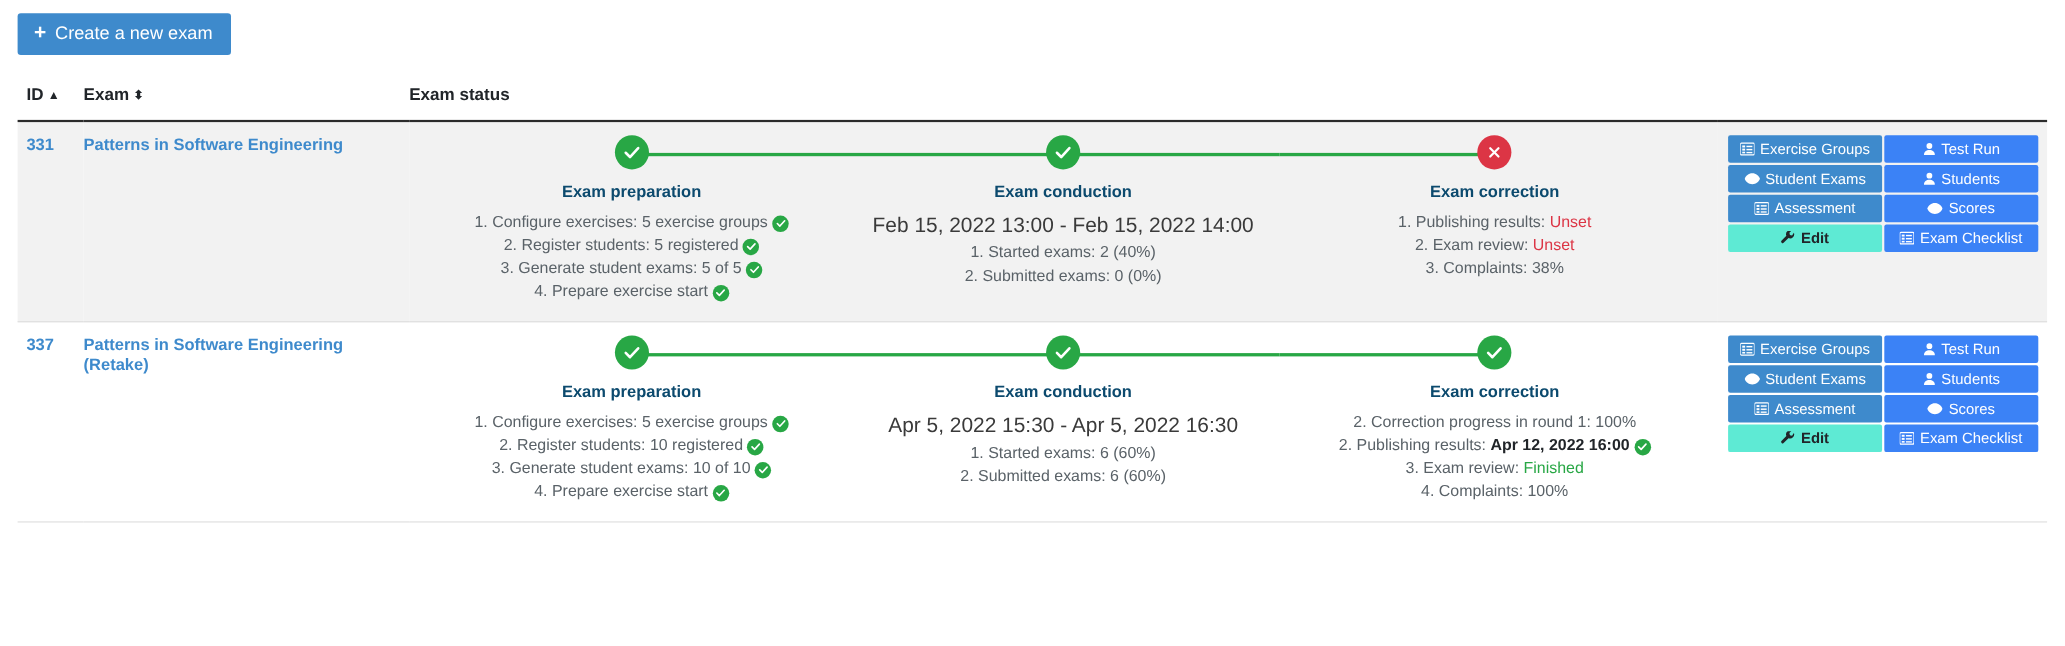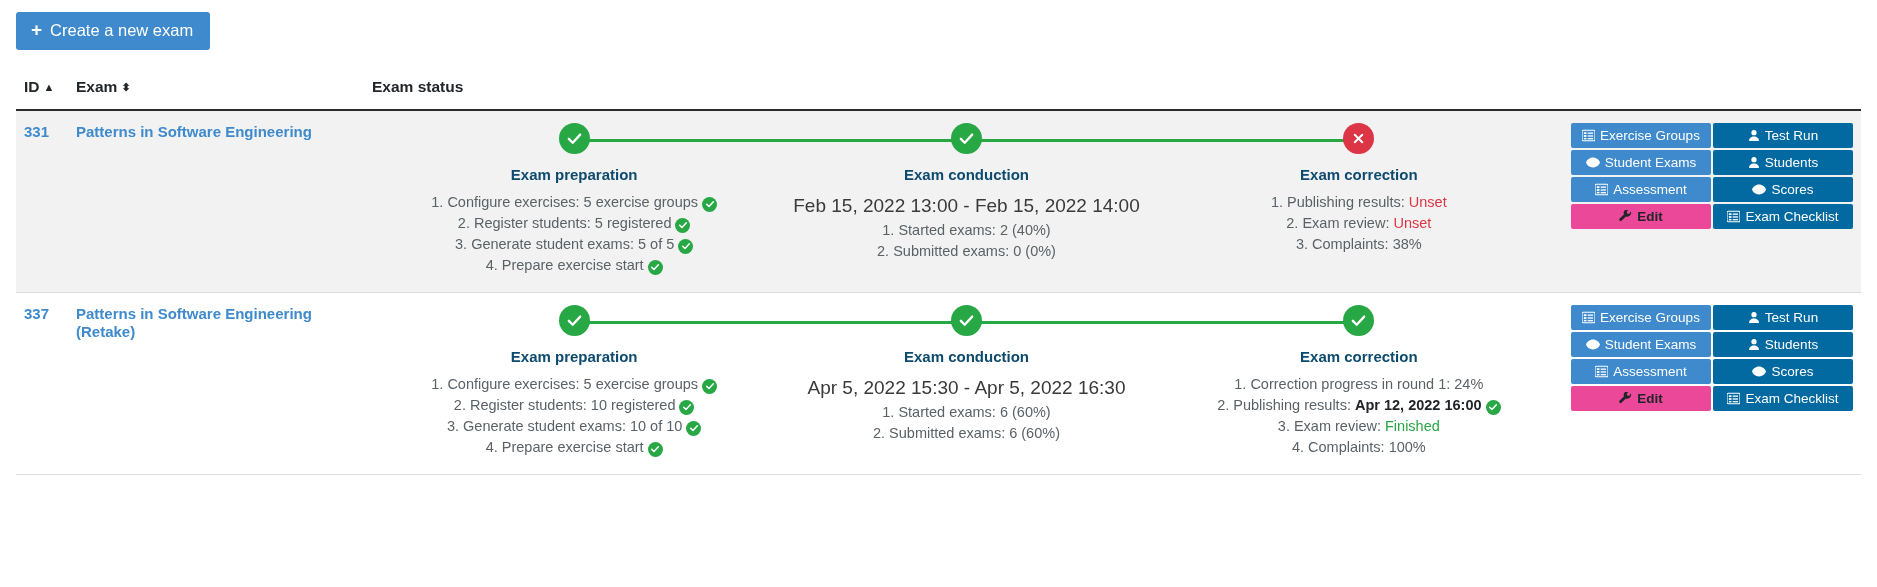--- a/index.html
+++ b/index.html
@@ -74,22 +74,22 @@
   .cell-actions{width:292px;padding-right:8px !important;}
   .action-grid{display:grid;grid-template-columns:1fr 1fr;gap:2px;width:282px;margin-left:auto;}
   .abtn{
     border:none;border-radius:2px;color:#fff;cursor:pointer;
     font-family:"Liberation Sans", sans-serif;font-size:13.5px;
     height:25px;display:flex;align-items:center;justify-content:center;gap:5px;
     white-space:nowrap;padding:0 4px;line-height:1;
   }
   .abtn svg{display:block;flex:none;}
   .abtn.blue{background:#3e8acc;}
-  .abtn.teal{background:#0369a1;}
-  .abtn.yellow{background:#ec4899;color:#212529;font-weight:700;}
+  .abtn.teal{background:#3b82f6;}
+  .abtn.yellow{background:#5eead4;color:#212529;font-weight:700;}
   .abtn.yellow svg{fill:#212529;}
 </style>
 </head>
 <body>
 
 <div class="page">
 
   <div class="page-header">
     <button class="btn-create">
       <span class="plus">+</span>
@@ -326,21 +326,21 @@
                   </div>
                 </div>
                 <div class="stage">
                   <div class="bubble-row"><span class="connector" style="left:0;right:50%;"></span><span class="bubble ok">
                       <svg width="17" height="17" viewBox="0 0 24 24" fill="none" stroke="#fff" stroke-width="3.3" stroke-linecap="round" stroke-linejoin="round">
                         <polyline points="4,12.5 9.5,18 20,6.5"></polyline>
                       </svg>
                     </span></div>
                   <div class="stage-title">Exam correction</div>
                   <div class="stage-lines">
-                    <div class="line">1. Correction progress in round 1: 24%</div>
+                    <div class="line">2. Correction progress in round 1: 100%</div>
                     <div class="line">2. Publishing results: <span class="dt-strong">Apr 12, 2022 16:00</span><span class="mini-check">
                         <svg width="10" height="10" viewBox="0 0 24 24" fill="none" stroke="#fff" stroke-width="3.6" stroke-linecap="round" stroke-linejoin="round">
                           <polyline points="4,12.5 9.5,18 20,6.5"></polyline>
                         </svg>
                       </span></div>
                     <div class="line">3. Exam review: <span class="val-finished">Finished</span></div>
                     <div class="line">4. Complaints: 100%</div>
                   </div>
                 </div>
               </div>

